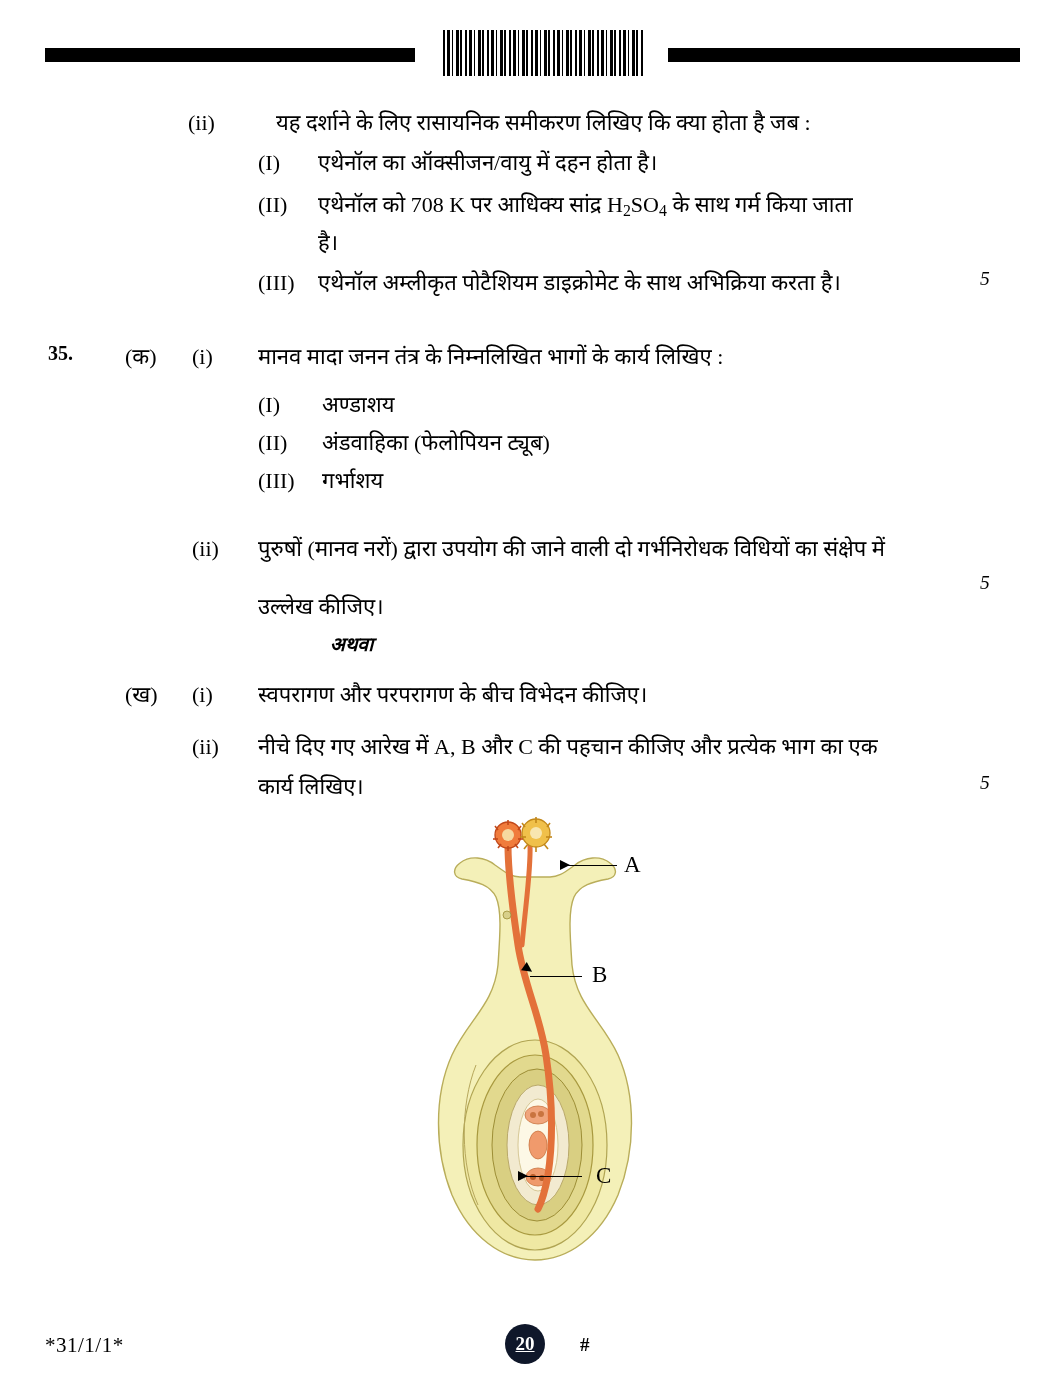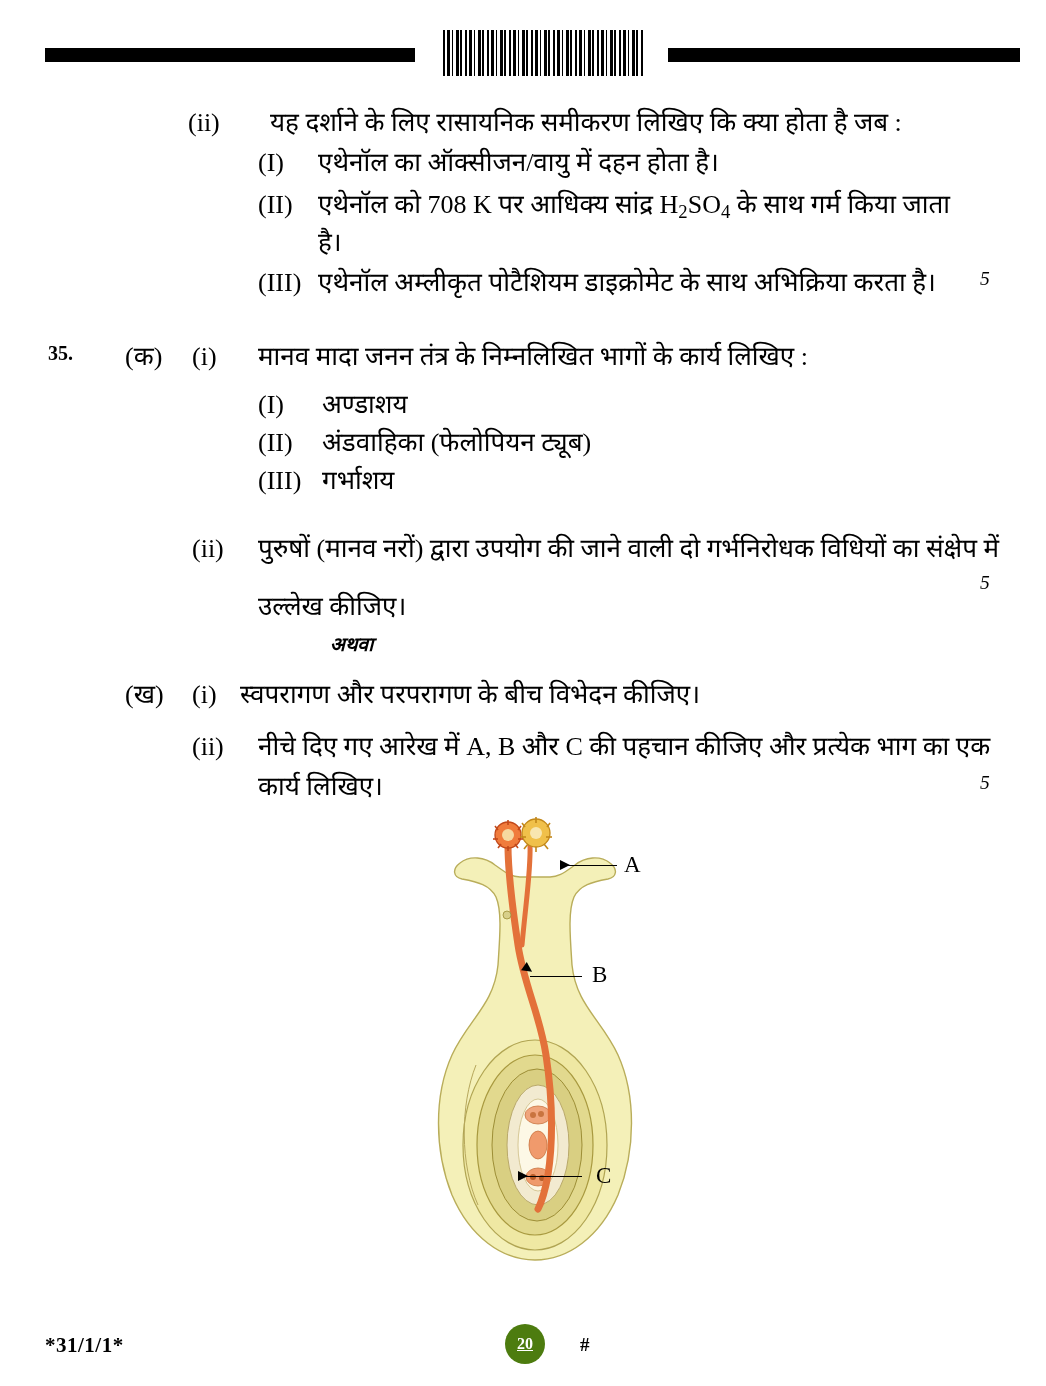--- a/index.html
+++ b/index.html
@@ -51,21 +51,21 @@
         #000 0px, #000 2px, #fff 2px, #fff 4px,
         #000 4px, #000 7px, #fff 7px, #fff 9px,
         #000 9px, #000 10px, #fff 10px, #fff 13px,
         #000 13px, #000 16px, #fff 16px, #fff 17px,
         #000 17px, #000 19px, #fff 19px, #fff 22px);
   }
 
   
   .line {
     position: absolute;
-    font-size: 26px;
+    font-size: 22px;
     line-height: 30px;
     white-space: nowrap;
   }
   .marks {
     position: absolute;
     font-style: italic;
     font-size: 19.5px;
   }
   .qnum {
     position: absolute;
@@ -78,35 +78,35 @@
     font-size: 19.5px;
     font-style: italic;
   }
   sub { font-size: 0.72em; vertical-align: -0.28em; }
 
   
   .footer-left {
     position: absolute;
     left: 45px;
     bottom: 28px;
-    font-weight: bold;
+    font-weight: normal;
     font-size: 21px;
     letter-spacing: 0.5px;
   }
   .page-badge {
     position: absolute;
     left: 505px;
     bottom: 22px;
     width: 40px;
     height: 40px;
     border-radius: 50%;
-    background: #4d7c0f;
+    background: #0f172a;
     color: #fff;
     font-weight: bold;
-    font-size: 16px;
+    font-size: 19px;
     display: flex;
     align-items: center;
     justify-content: center;
     text-decoration: underline;
   }
   .footer-hash {
     position: absolute;
     left: 580px;
     bottom: 30px;
     font-weight: bold;
@@ -141,21 +141,21 @@
 </head>
 <body>
 
 <div class="top-strip">
   <div class="bar-left"></div>
   <div class="barcode"></div>
   <div class="bar-right"></div>
 </div>
 
 <div class="line" style="left:188px; top:108px;">(ii)</div>
-<div class="line" style="left:270px; top:108px;text-align:right;">यह दर्शाने के लिए रासायनिक समीकरण लिखिए कि क्या होता है जब :</div>
+<div class="line" style="left:276px; top:108px;text-align:right;">यह दर्शाने के लिए रासायनिक समीकरण लिखिए कि क्या होता है जब :</div>
 
 <div class="line" style="left:258px; top:148px;">(I)</div>
 <div class="line" style="left:318px; top:148px;">एथेनॉल का ऑक्सीजन/वायु में दहन होता है।</div>
 
 <div class="line" style="left:258px; top:190px;">(II)</div>
 <div class="line" style="left:318px; top:190px;"><span>एथेनॉल को 708 K पर आधिक्य सांद्र H</span><sub>2</sub><span>SO</span><sub>4</sub><span> के साथ गर्म किया जाता</span></div>
 <div class="line" style="left:318px; top:228px;">है।</div>
 
 <div class="line" style="left:258px; top:268px;">(III)</div>
 <div class="line" style="left:318px; top:268px;">एथेनॉल अम्लीकृत पोटैशियम डाइक्रोमेट के साथ अभिक्रिया करता है।</div>
@@ -177,21 +177,21 @@
 
 <div class="line" style="left:192px; top:534px;">(ii)</div>
 <div class="line" style="left:258px; top:534px;">पुरुषों (मानव नरों) द्वारा उपयोग की जाने वाली दो गर्भनिरोधक विधियों का संक्षेप में</div>
 <div class="line" style="left:258px; top:592px;">उल्लेख कीजिए।</div>
 <div class="marks" style="left:980px; top:572px;">5</div>
 
 <div class="center-word" style="left:330px; top:630px;">अथवा</div>
 
 <div class="line" style="left:125px; top:680px;">(ख)</div>
 <div class="line" style="left:192px; top:680px;">(i)</div>
-<div class="line" style="left:240px; top:680px;text-align:center;">स्वपरागण और परपरागण के बीच विभेदन कीजिए।</div>
+<div class="line" style="left:258px; top:680px;text-align:center;">स्वपरागण और परपरागण के बीच विभेदन कीजिए।</div>
 
 <div class="line" style="left:192px; top:732px;">(ii)</div>
 <div class="line" style="left:258px; top:732px;">नीचे दिए गए आरेख में A, B और C की पहचान कीजिए और प्रत्येक भाग का एक</div>
 <div class="line" style="left:258px; top:772px;">कार्य लिखिए।</div>
 <div class="marks" style="left:980px; top:772px;">5</div>
 
 <div class="diagram">
   <svg viewBox="0 0 290 480" width="290" height="480">
 
     <path d="M105 60 C95 52 80 50 70 58 C62 64 63 72 72 74 C88 77 100 80 106 92

